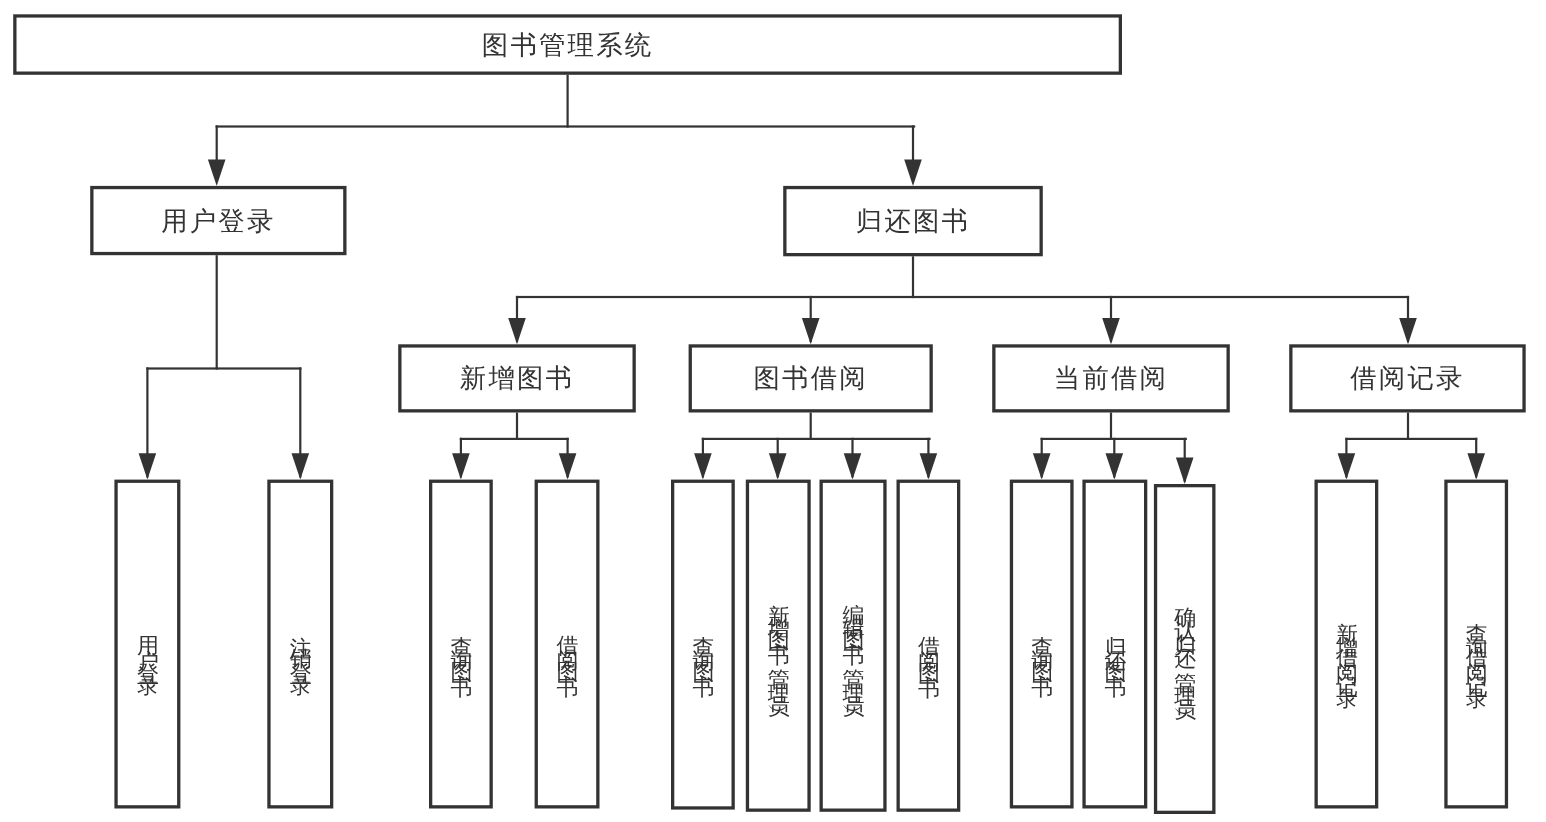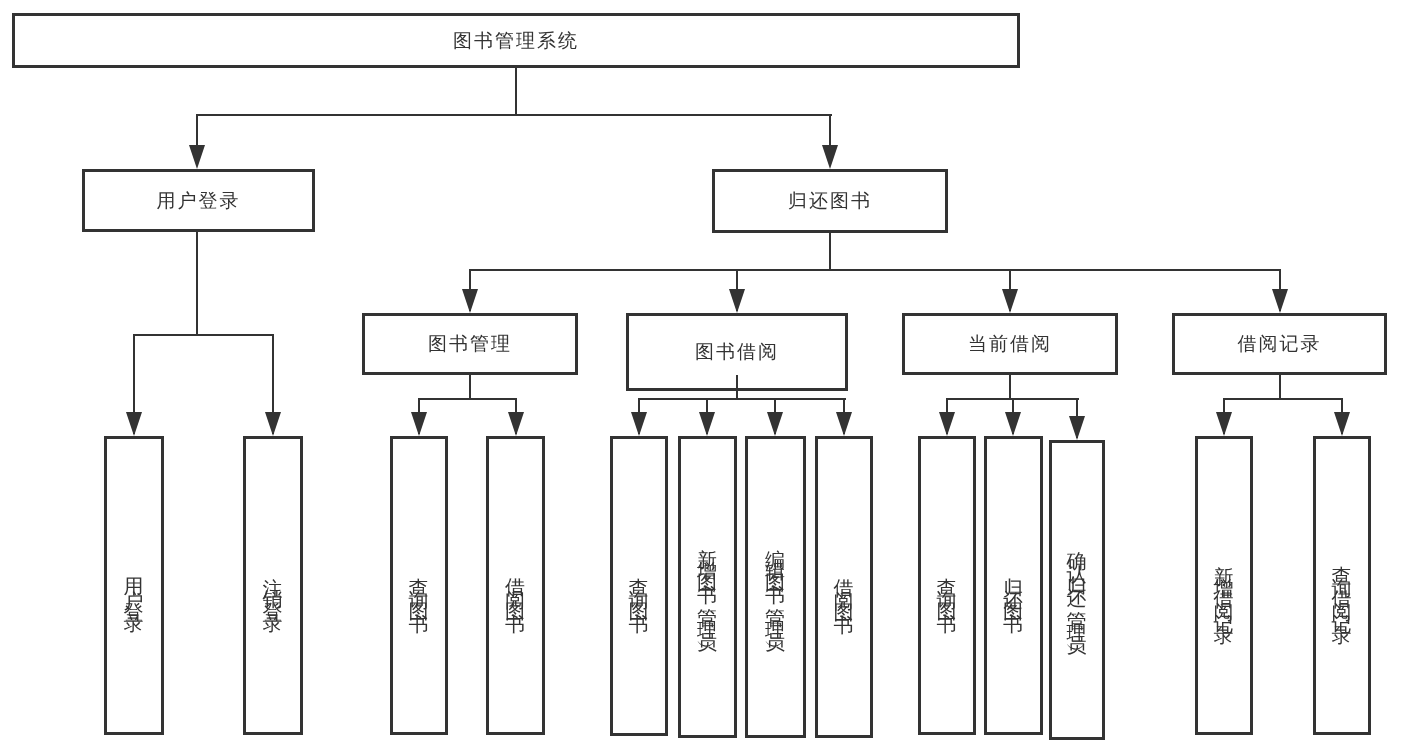--- a/index.html
+++ b/index.html
@@ -3,21 +3,21 @@
 <meta charset="utf-8">
 <style>
   html,body{margin:0;padding:0;background:#ffffff;}
   #stage{
     position:relative;width:1405px;height:747px;background:#ffffff;overflow:hidden;
     font-family:"Liberation Sans","DejaVu Sans",sans-serif;
   }
   .box{
     position:absolute;box-sizing:border-box;border:3px solid #333333;background:#ffffff;
     display:flex;align-items:center;justify-content:center;
-    font-size:19px;color:#333333;letter-spacing:2px;white-space:nowrap;
+    font-size:24px;color:#333333;letter-spacing:2px;white-space:nowrap;
   }
   .col{
     position:absolute;box-sizing:border-box;border:3px solid #333333;background:#ffffff;
     display:flex;align-items:center;justify-content:center;
     writing-mode:vertical-rl;text-orientation:mixed;
     font-size:20px;color:#333333;letter-spacing:12px;line-height:1;
   }
   .line{position:absolute;background:#333333;}
   .arrow{
     position:absolute;width:0;height:0;
@@ -57,22 +57,22 @@
   <div class="line" style="left:469px;top:269px;width:812px;height:2px;"></div>
   <div class="line" style="left:469px;top:269px;width:2px;height:42px;"></div>
   <div class="arrow" style="left:462px;top:289px;"></div>
   <div class="line" style="left:736px;top:269px;width:2px;height:42px;"></div>
   <div class="arrow" style="left:729px;top:289px;"></div>
   <div class="line" style="left:1009px;top:269px;width:2px;height:42px;"></div>
   <div class="arrow" style="left:1002px;top:289px;"></div>
   <div class="line" style="left:1279px;top:269px;width:2px;height:42px;"></div>
   <div class="arrow" style="left:1272px;top:289px;"></div>
 
-  <div class="box" style="left:362px;top:313px;width:216px;height:62px;">图书管理</div>
-  <div class="box" style="left:626px;top:313px;width:222px;height:78px;">图书借阅</div>
+  <div class="box" style="left:362px;top:313px;width:216px;height:62px;">新增图书</div>
+  <div class="box" style="left:626px;top:313px;width:222px;height:62px;">图书借阅</div>
   <div class="box" style="left:902px;top:313px;width:216px;height:62px;">当前借阅</div>
   <div class="box" style="left:1172px;top:313px;width:215px;height:62px;">借阅记录</div>
 
   <div class="line" style="left:469px;top:375px;width:2px;height:25px;"></div>
   <div class="line" style="left:418px;top:398px;width:99px;height:2px;"></div>
   <div class="line" style="left:418px;top:398px;width:2px;height:36px;"></div>
   <div class="arrow" style="left:411px;top:412px;"></div>
   <div class="line" style="left:515px;top:398px;width:2px;height:36px;"></div>
   <div class="arrow" style="left:508px;top:412px;"></div>
 

